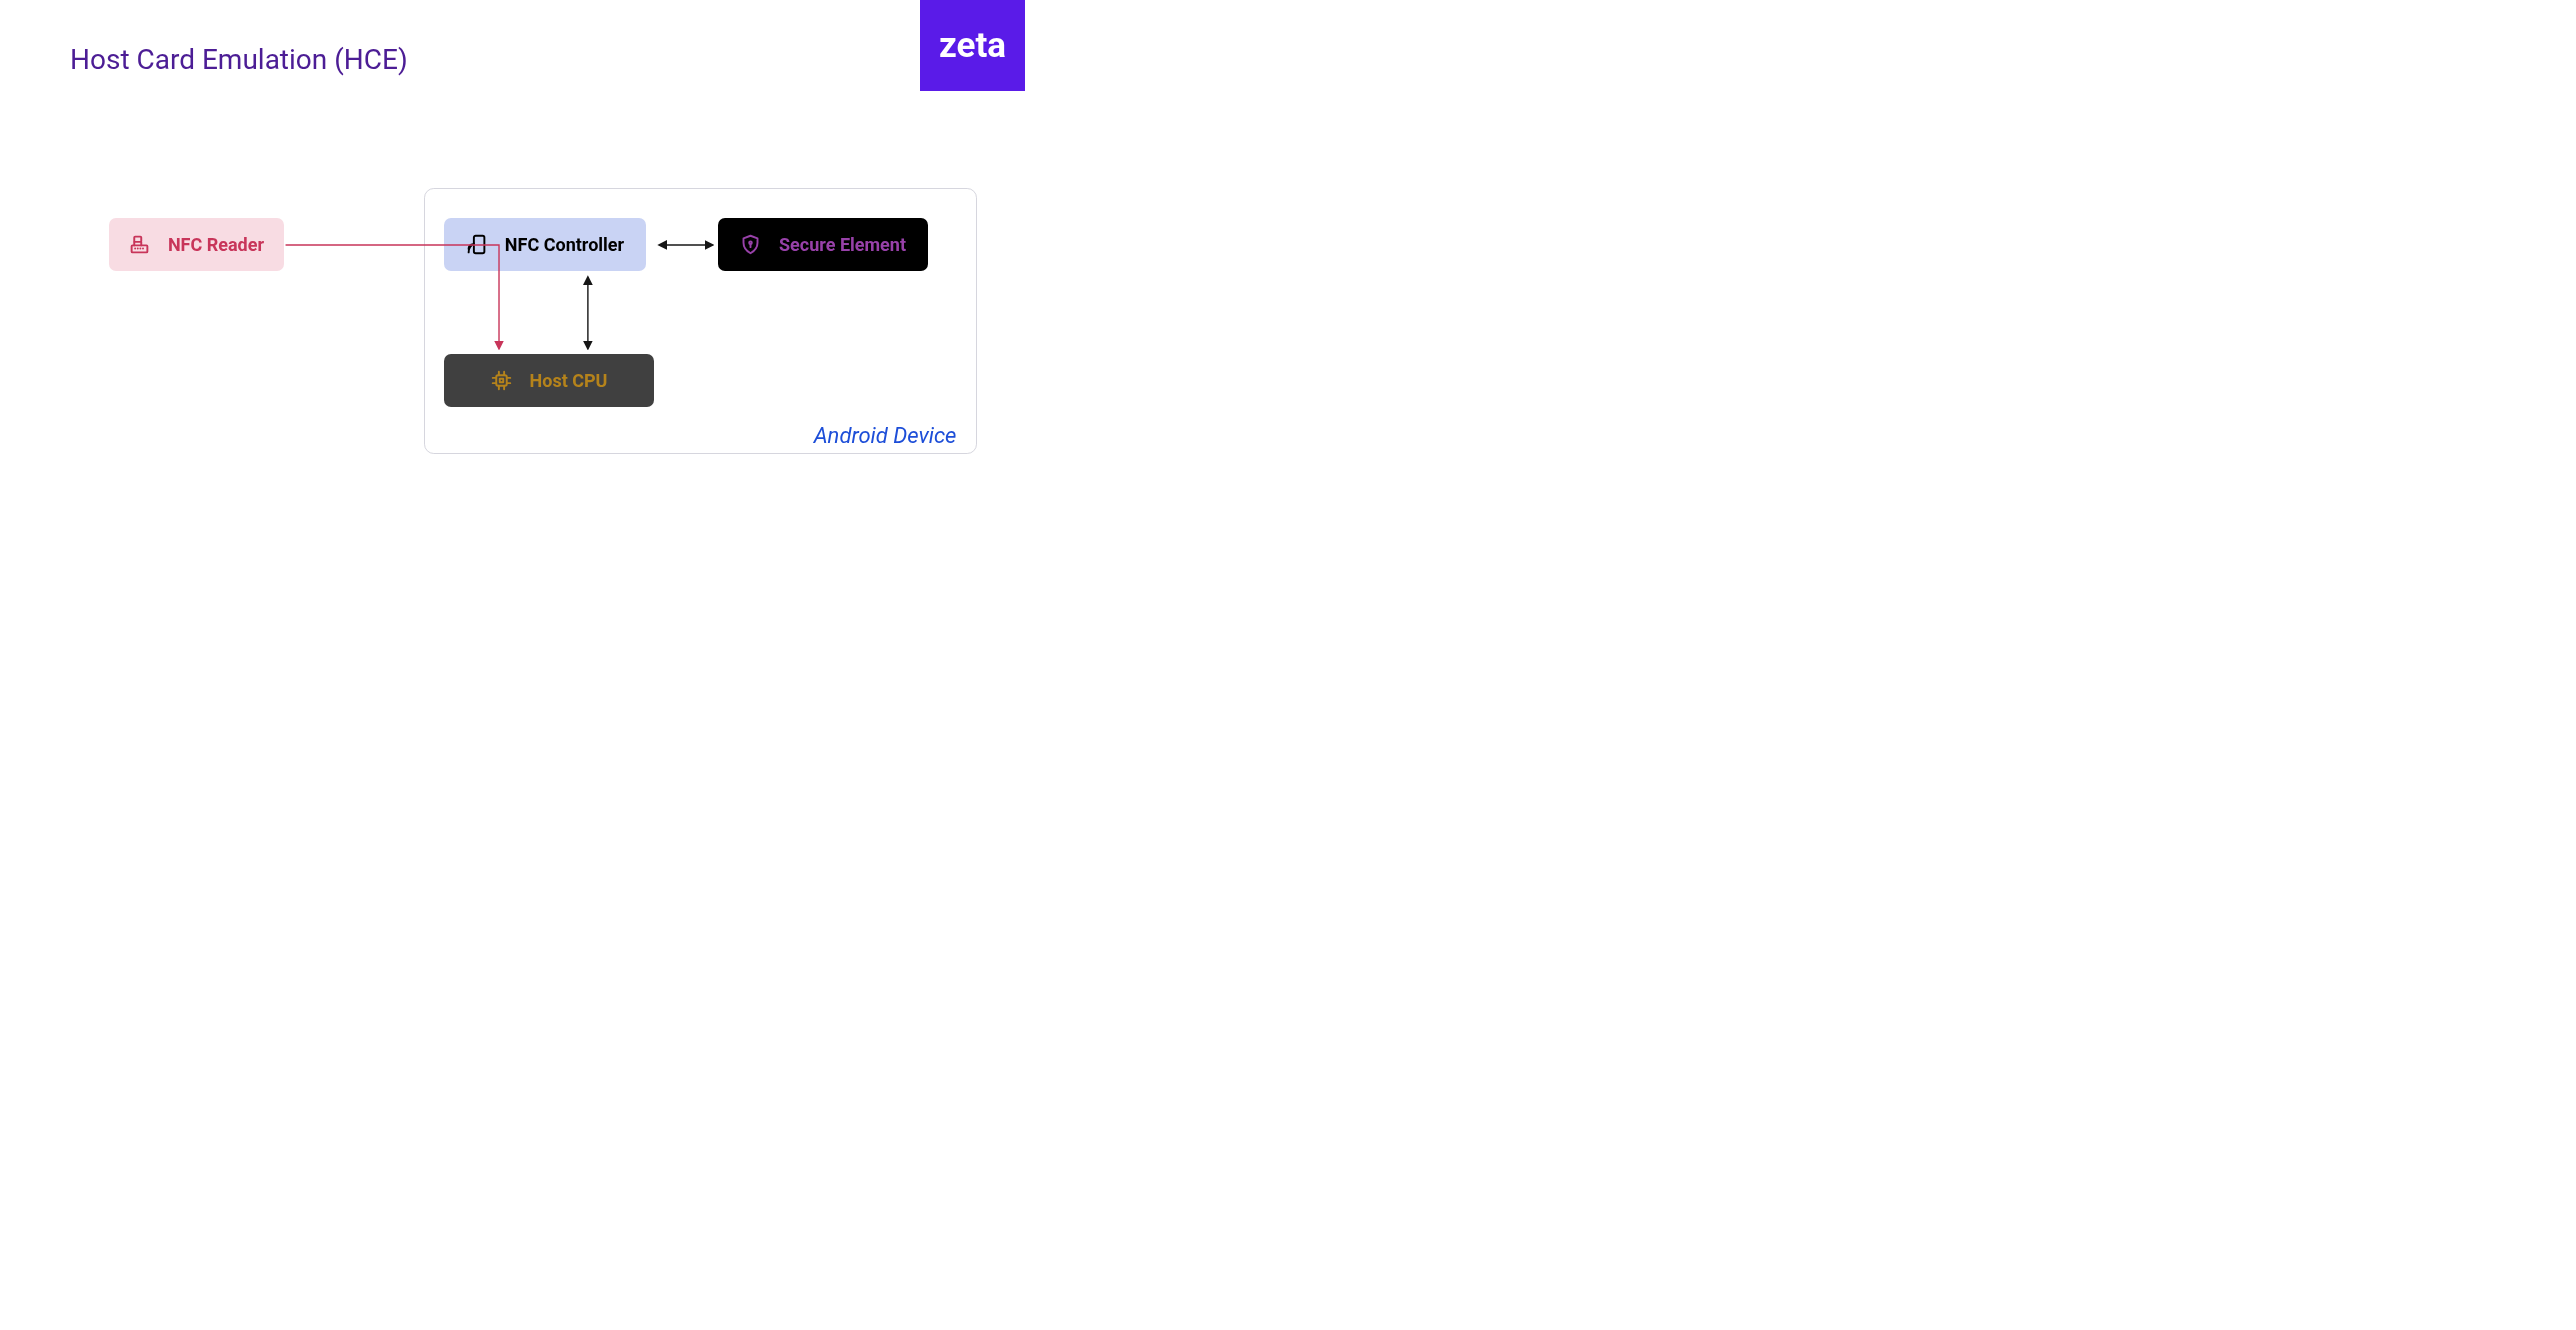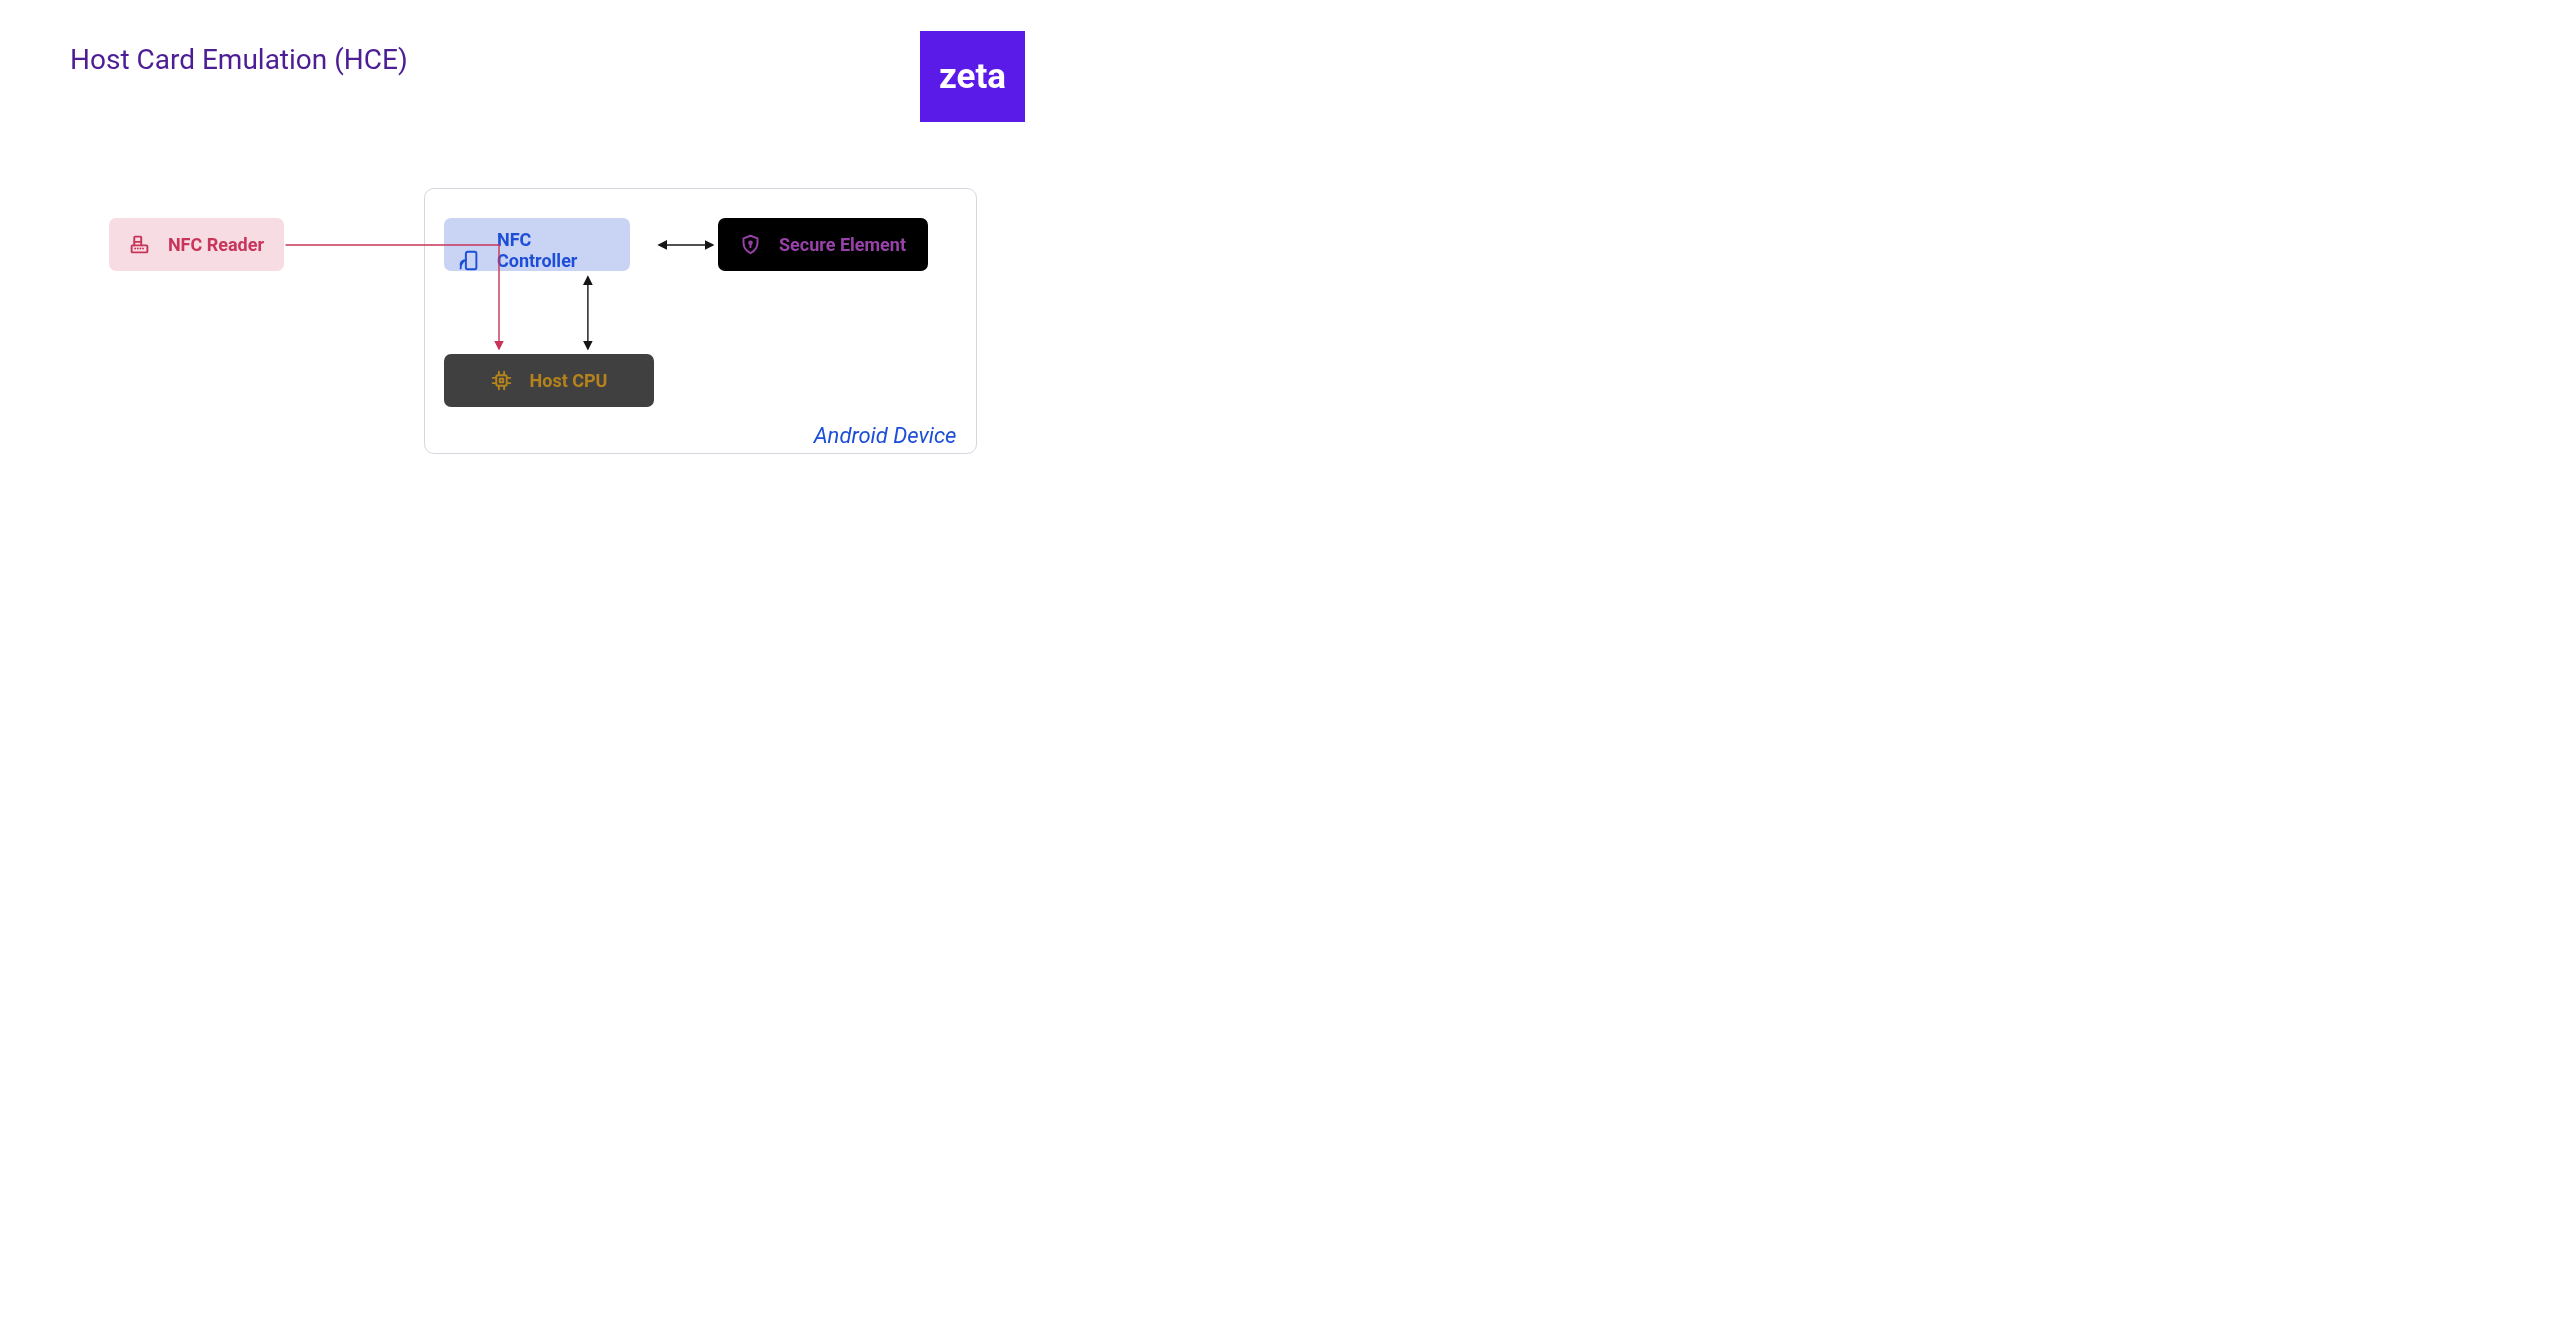--- a/index.html
+++ b/index.html
@@ -25,21 +25,20 @@
   .logo {
     position: absolute;
     right: 50px;
     top: 0;
     width: 105px;
     height: 91px;
     background: #5a1be8;
     display: flex;
     align-items: center;
     justify-content: center;
-    margin-top: 31px;
   }
   .logo-text {
     color: #ffffff;
     font-size: 35px;
     font-weight: 700;
     letter-spacing: 0px;
   }
   .device-box {
     position: absolute;
     left: 424px;
@@ -68,22 +67,22 @@
     font-size: 18px;
     font-weight: 700;
     padding: 0 14px;
   }
   .node svg { width: 21px; height: 21px; display: block; flex-shrink: 0; }
   .nfc-reader {
     left: 109px; top: 218px; width: 175px;
     background: #f8dce3; color: #c8355a;
   }
   .nfc-controller {
-    left: 444px; top: 218px; width: 186px;
-    background: #c9d3f4; color: #1d4ed8; align-items: flex-end;
+    left: 444px; top: 218px; width: 202px;
+    background: #c9d3f4; color: #000000;
   }
   .secure-element {
     left: 718px; top: 218px; width: 210px;
     background: #000000; color: #9841a9;
   }
   .host-cpu {
     left: 444px; top: 354px; width: 210px;
     background: #404040; color: #b5831b;
   }
   .arrow-layer {

